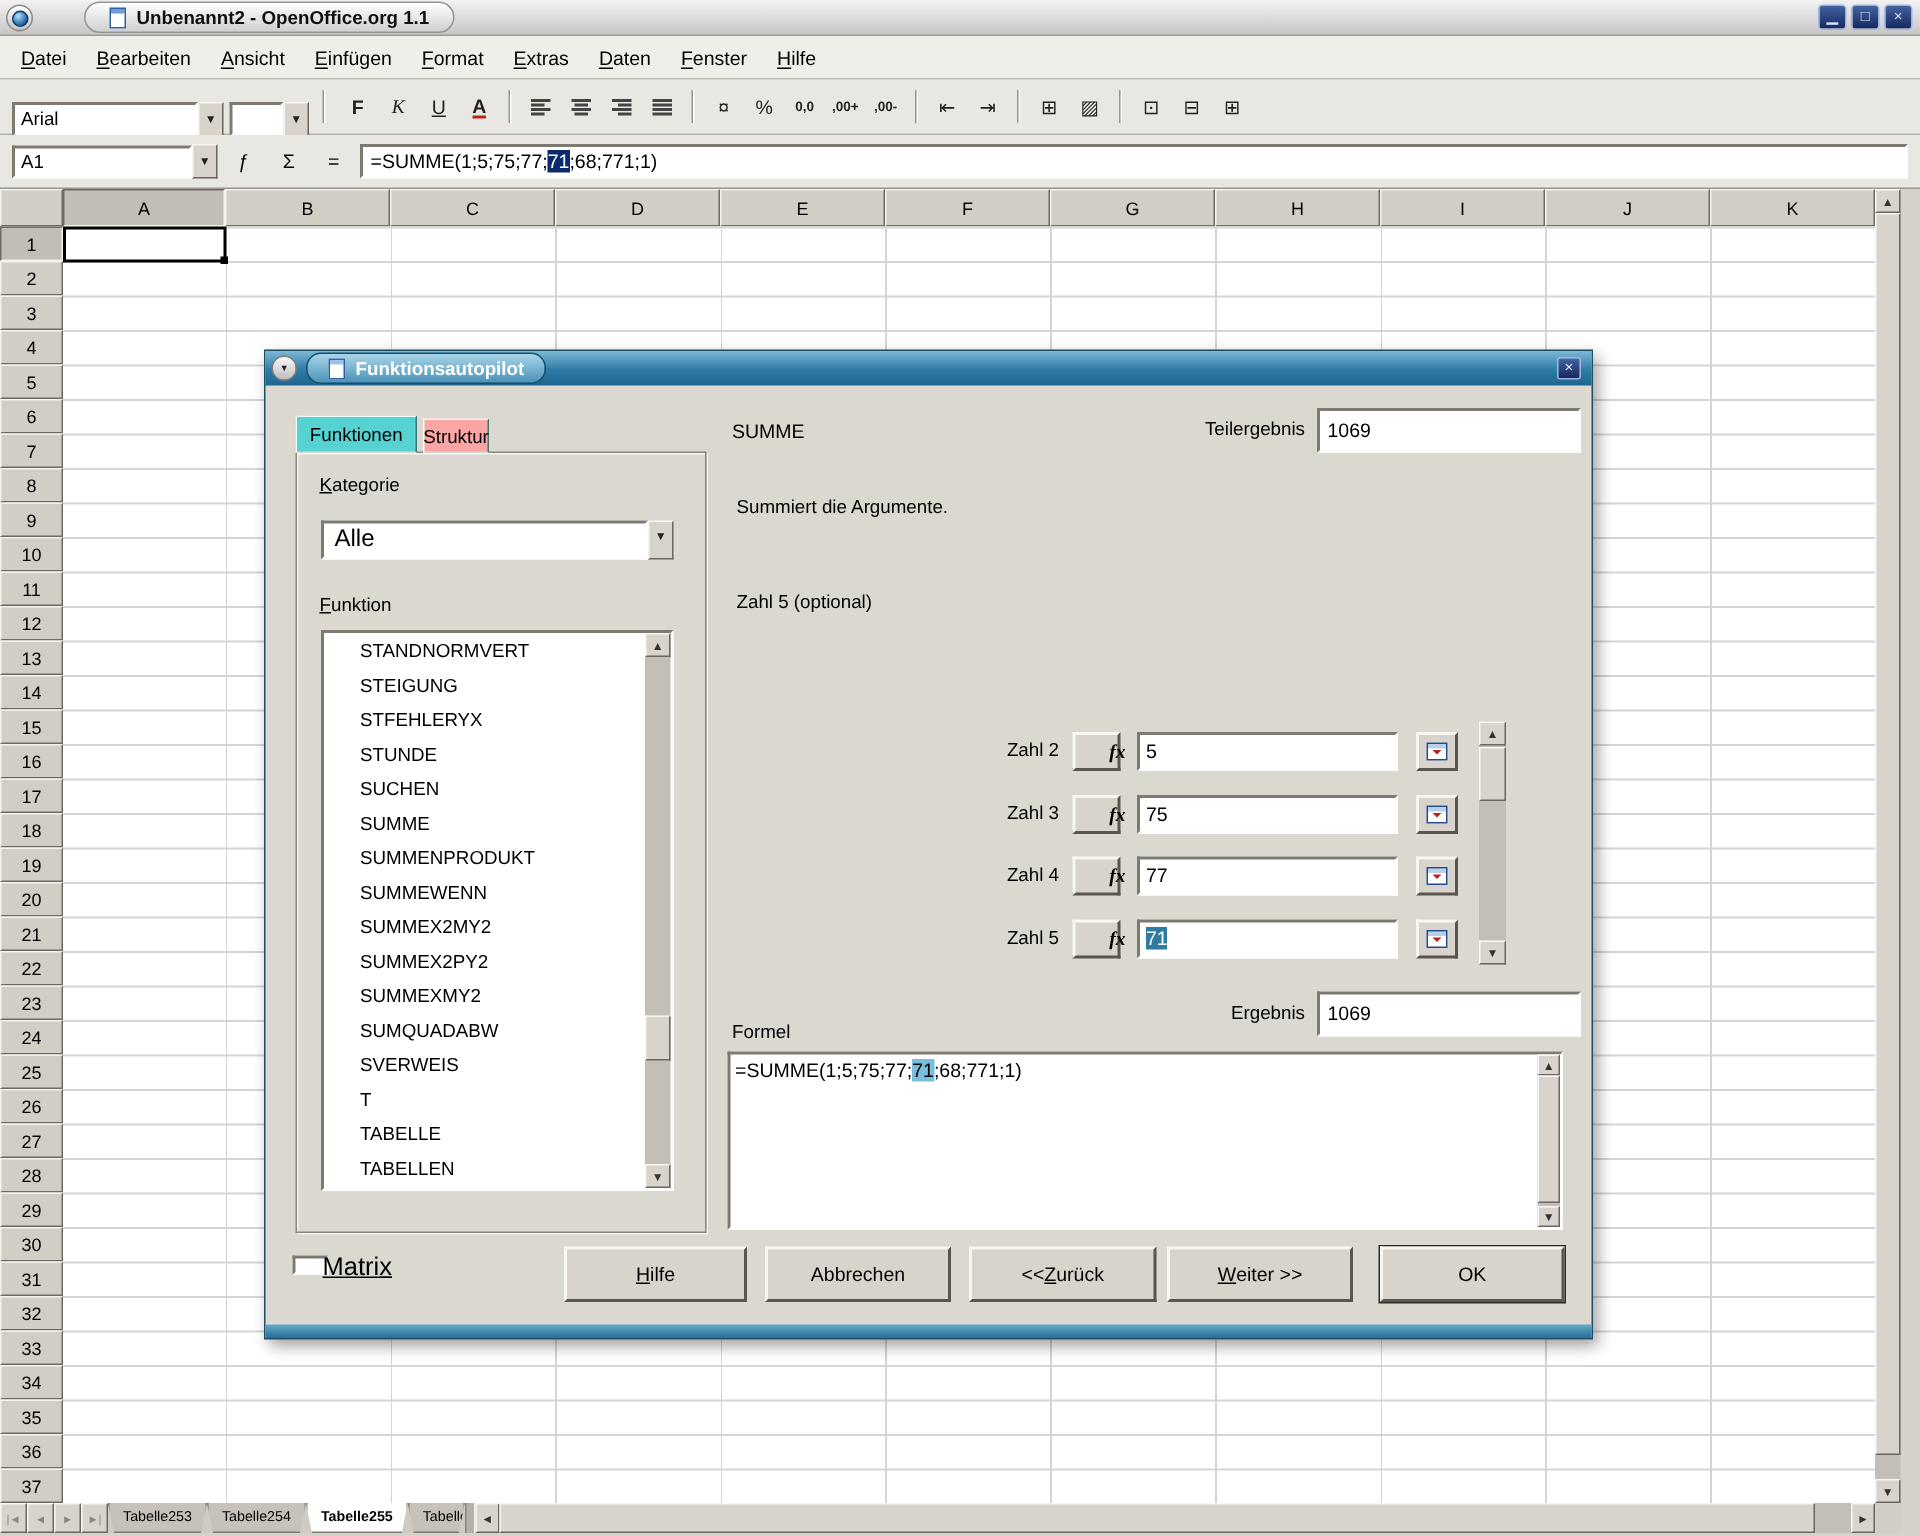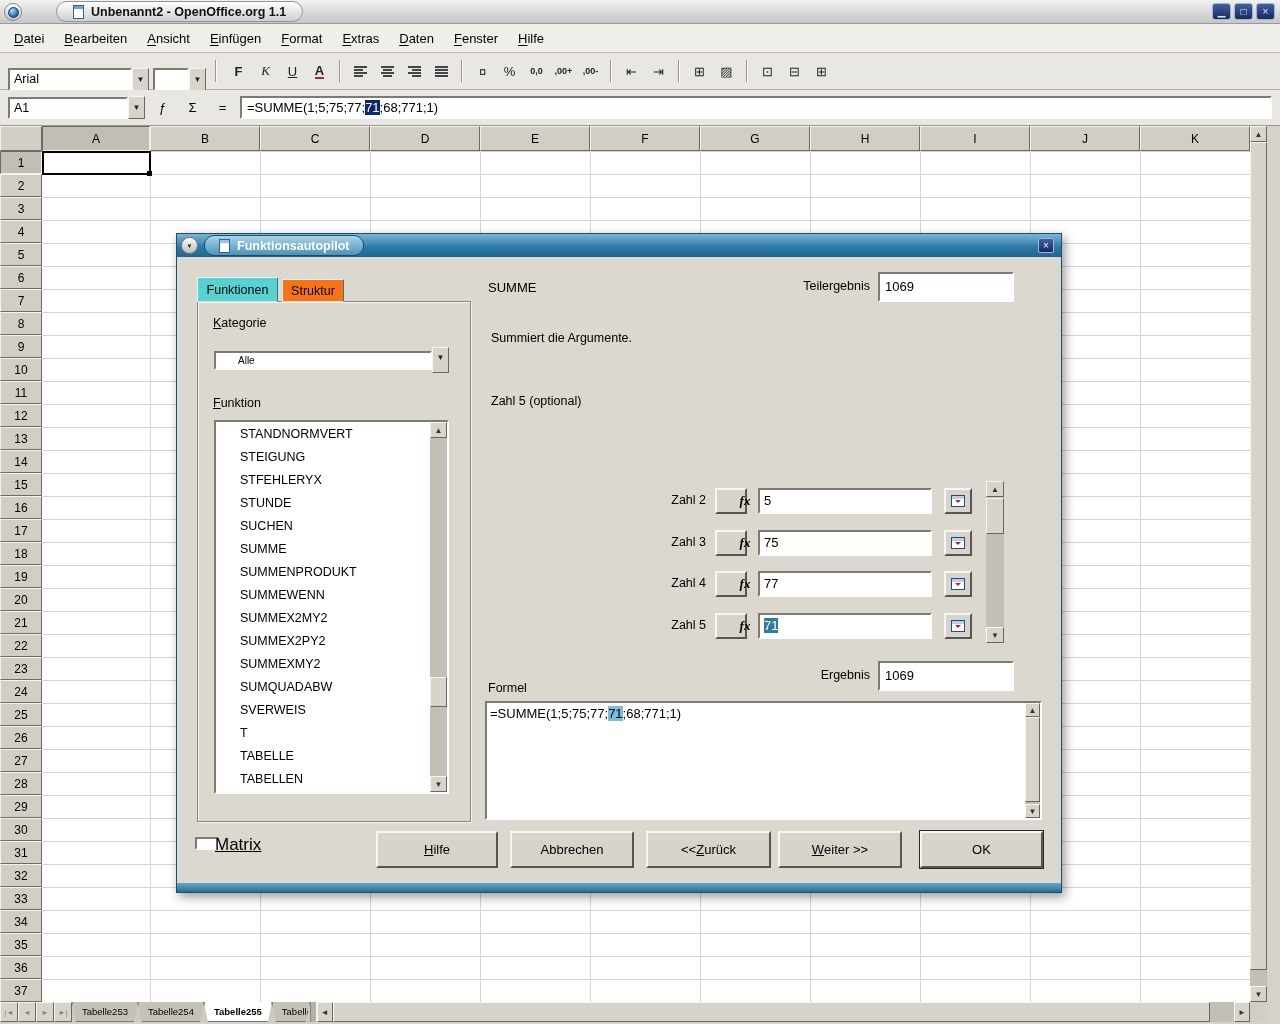--- a/index.html
+++ b/index.html
@@ -119,39 +119,39 @@
   .dlg-pill .doc-icon { box-shadow:inset 0 3px 0 #9fc3e8; }
   .dlg-close { position:absolute; right:7px; top:4px; width:16px; height:15px; border-radius:2px;
     background:linear-gradient(#42629f,#17285f); border:1px solid #9fb4dc; color:#eaf1ff;
     font-size:10px; line-height:13px; text-align:center; }
   .dlg-bottom { position:absolute; left:0; bottom:0; width:100%; height:9px;
     background:linear-gradient(#66a9c9,#266f97); }
 
   .dlg-tab { position:absolute; display:flex; align-items:center; justify-content:center; font-size:12.5px;
     border:1px solid; border-color:#f0fdfd #3a7a7a #dbd8d0 #f0fdfd; }
   .dlg-tab.t1 { left:20px; top:43px; width:81px; height:25px; background:#57d2d2; z-index:2; }
-  .dlg-tab.t2 { left:105px; top:45px; width:62px; height:23px; background:#f97316; z-index:1; }
+  .dlg-tab.t2 { left:105px; top:45px; width:44px; height:23px; background:#fca5a5; z-index:1; }
 
   .group-left { position:absolute; left:20px; top:67px; width:274px; height:521px;
     border:1px solid #8a867e; box-shadow:1px 1px 0 #f6f4f0, inset 1px 1px 0 #f6f4f0; }
 
   .dlg-label { position:absolute; font-size:12.5px; }
   .dlg-combo { position:absolute; left:37px; top:113px; width:235px; height:26px; display:flex; align-items:center; }
-  .dlg-combo .combo-text { flex:1; font-size:10px; padding:2px 22px; }
+  .dlg-combo .combo-text { flex:1; font-size:16px; padding:2px 7px; }
   .dlg-combo .combo-arrow { height:100%; line-height:20px; }
 
   .func-list { position:absolute; left:37px; top:186px; width:235px; height:374px; display:flex; }
   .func-items { flex:1; overflow:hidden; padding-top:2px; }
   .func-item { height:23px; font-size:12.5px; padding:3px 0 0 4px; }
   .list-sb { width:17px; position:relative; background:#c3bfb7; flex:none; }
   .list-sb .sb-btn { width:100%; height:16px; }
   .list-sb .down { position:absolute; bottom:0; left:0; }
   .list-sb .sb-thumb { position:absolute; left:0; top:255px; width:100%; height:30px; }
 
-  .result-box { position:absolute; width:136px; height:30px; font-size:13px; padding:5px 5px; }
+  .result-box { position:absolute; width:176px; height:30px; font-size:13px; padding:5px 5px; }
 
   .arg-row { position:absolute; left:420px; width:380px; height:27px; }
   .arg-label { position:absolute; left:0; top:5px; width:109px; text-align:right; font-size:12.5px; }
   .fx-btn { position:absolute; left:118px; top:0; width:28px; height:26px; display:flex; align-items:center; justify-content:center;
     font-family:"Liberation Serif",serif; font-style:italic; font-weight:bold; font-size:13px;padding-left:28px; }
   .arg-input { position:absolute; left:161px; top:0; width:174px; height:26px; font-size:13px; padding:3px 4px; }
   .shrink-btn { position:absolute; left:347px; top:0; width:28px; height:26px; display:flex; align-items:center; justify-content:center; }
   .shrink-icon { width:14px; height:12px; border:1px solid #234a8c; position:relative;
     background:linear-gradient(#b9d0ea,#b9d0ea) 0 0/100% 3px no-repeat,#fff; }
   .shrink-icon::after { content:""; position:absolute; left:3px; top:4px; width:0; height:0;

